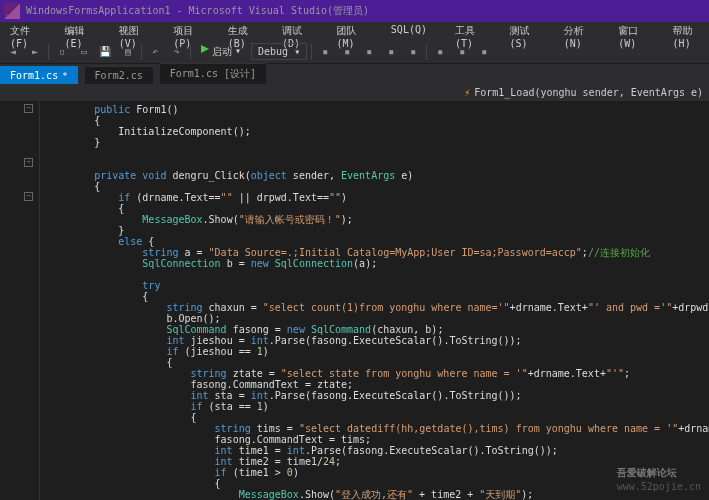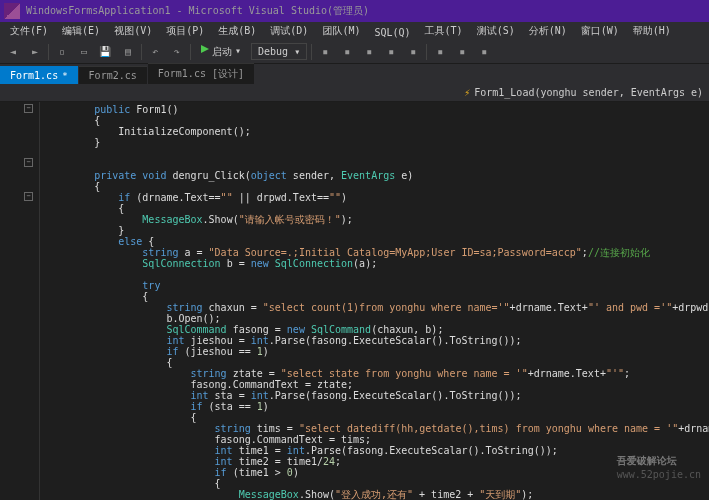--- a/index.html
+++ b/index.html
@@ -1,41 +1,41 @@
 <!DOCTYPE html>
 <html><head>
 <meta charset="utf-8">
 <style>
 *{margin:0;padding:0;box-sizing:border-box;font-family:Consolas,'Microsoft YaHei',monospace;font-size:10px}
 body{background:#2d2d30;color:#dcdcdc;overflow:hidden}
 .titlebar{height:22px;background:#4c1d95;display:flex;align-items:center;padding:0 4px;color:#999}
 .vs-logo{width:16px;height:16px;background:linear-gradient(135deg,#68217a 50%,#9b4f96 50%);margin-right:6px}
-.menubar{height:18px;background:#2d2d30;display:flex;align-items:flex-end;padding:0 4px;gap:2px}
+.menubar{height:18px;background:#2d2d30;display:flex;align-items:flex-start;padding:0 4px;gap:16px}
 .menu-item{padding:2px 6px;color:#ccc;cursor:pointer}
 .toolbar{height:24px;background:#2d2d30;border-bottom:1px solid #1c1c1c;display:flex;align-items:center;padding:0 4px;gap:4px}
 .tb-btn{width:18px;height:18px;display:flex;align-items:center;justify-content:center;color:#999}
 .tb-sep{width:1px;height:16px;background:#444}
 .tb-play{display:flex;align-items:flex-start;gap:3px;padding:2px 6px;color:#ccc}
 .tb-play svg{fill:#4ec94e}
 .tb-debug{padding:2px 6px;color:#ccc;border:1px solid #444}
 .tabbar{height:20px;background:#2d2d30;display:flex;align-items:flex-end}
-.tab{padding:3px 10px;background:#1c1c1c;color:#999;border-top:1px solid #333;margin-right:1px;display:flex;align-items:flex-end;gap:4px}
+.tab{padding:3px 10px;background:#1c1c1c;color:#999;border-top:1px solid #333;margin-right:7px;display:flex;align-items:flex-end;gap:4px}
 .tab.active{background:#007acc;color:#fff;border-top:1px solid #007acc}
 .tab.active .dirty{color:#fff}
 .dirty{font-size:9px}
 .navbar{height:18px;background:#2d2d30;border-bottom:1px solid #1c1c1c;display:flex;align-items:center;padding:0 6px;color:#ccc}
 .nav-left{display:flex;align-items:center;gap:4px}
 .nav-right{margin-left:auto;display:flex;align-items:center;gap:4px}
 .nav-icon{width:12px;height:12px;background:#daa520;border-radius:2px}
 .editor-wrap{display:flex;height:calc(500px - 102px);background:#1e1e1e}
 .gutter{width:40px;background:#1e1e1e;border-right:1px solid #333;position:relative}
 .fold{position:absolute;left:24px;width:9px;height:9px;border:1px solid #666;background:#1e1e1e;display:flex;align-items:center;justify-content:center;color:#999;font-size:7px;line-height:1}
 .code{flex:1;padding:2px 0 2px 6px;white-space:pre;color:#dcdcdc;line-height:11px;overflow:hidden}
 .k{color:#569cd6}.t{color:#4ec9b0}.s{color:#d69d72}.c{color:#57a64a}.n{color:#b5cea8}.m{color:#dcdcdc}
-.watermark{position:fixed;right:8px;bottom:20px;color:#555;font-size:11px;font-family:'Microsoft YaHei'}
+.watermark{position:fixed;right:8px;bottom:8px;color:#555;font-size:11px;font-family:'Microsoft YaHei'}
 .watermark b{color:#777}
 </style>
 </head>
 <body>
 
 <div class="titlebar">
   <div class="vs-logo"></div>
   <span>WindowsFormsApplication1 - Microsoft Visual Studio(管理员)</span>
 </div>
 

